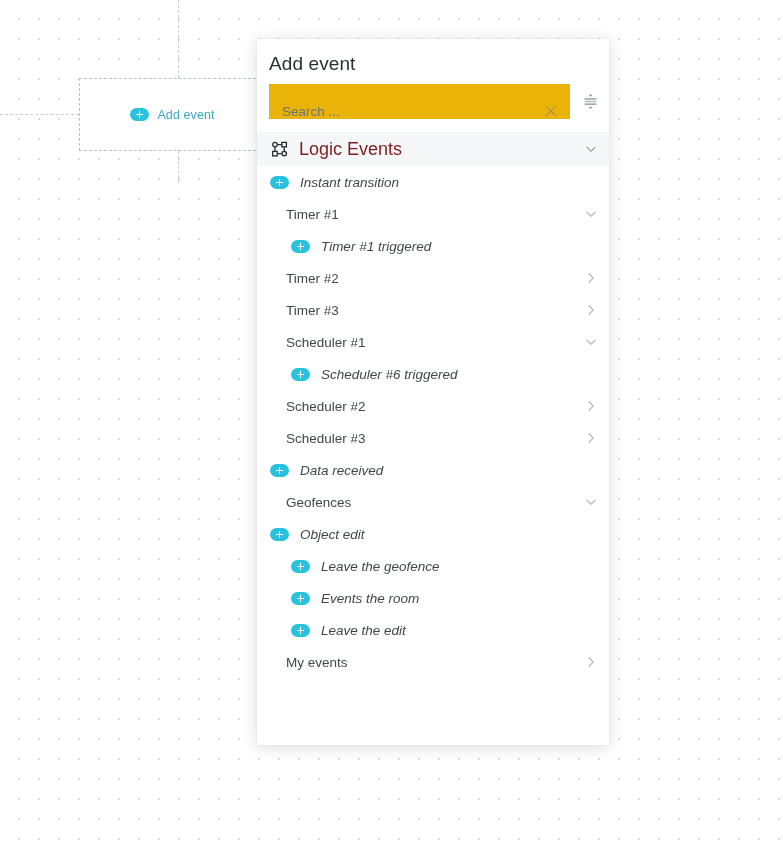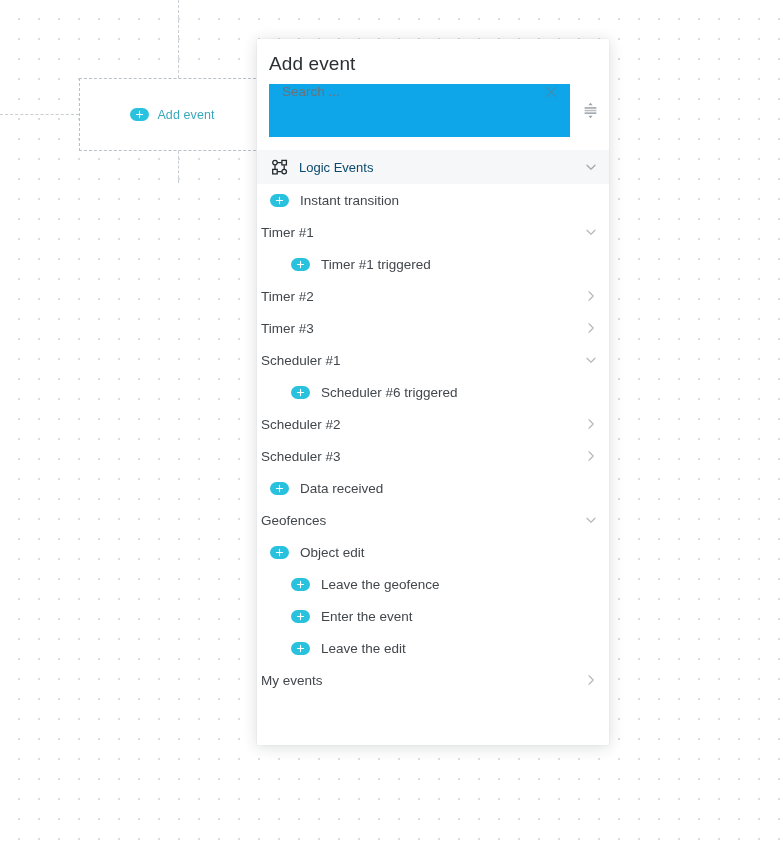--- a/index.html
+++ b/index.html
@@ -99,24 +99,24 @@
   
   #search-row {
     display: flex;
     align-items: center;
     padding: 0 6px 0 12px;
     gap: 7px;
     margin-bottom: 13px;
   }
   #search-box {
     flex: 1 1 auto;
-    height: 53px;
-    background: #0ea5e9;
-    display: flex;
-    align-items: flex-start;
+    height: 35px;
+    background: #eab308;
+    display: flex;
+    align-items: flex-end;
     padding: 0 11px 0 13px;
     position: relative;
   }
   #search-input {
     flex: 1 1 auto;
     border: 0;
     outline: none;
     background: transparent;
     font-family: inherit;
     font-size: 13.5px;
@@ -140,21 +140,21 @@
   
   #list {
     flex: 1 1 auto;
     overflow: hidden;
   }
 
   .row {
     height: 32px;
     display: flex;
     align-items: center;
-    padding-left: 4px;
+    padding-left: 29px;
     padding-right: 11px;
   }
 
   .row .chev {
     margin-left: auto;
     width: 14px; height: 14px;
     flex: 0 0 auto;
     opacity: .45;
   }
 
@@ -164,39 +164,40 @@
     height: 34px;
     padding-left: 14px;
   }
   .row.section .sec-icon {
     width: 17px; height: 17px;
     margin-right: 11px;
     flex: 0 0 auto;
     display: flex; align-items: center; justify-content: center;
   }
   .row.section .label {
-    font-size: 13px;
-    color: #0c4a6e;
+    font-size: 18px;
+    color: #7f1d1d;
   }
   .row.section .chev { opacity: .55; }
 
   
   .row.group .label {
     font-size: 13.5px;
     color: #41474c;
   }
 
   
   .row.leaf {
     padding-left: 13px;
   }
   .row.leaf .plus-pill { margin-right: 11px; }
   .row.leaf .label {
     font-size: 13.5px;
     color: #41474c;
+    font-style: italic;
   }
   .row.leaf.indent { padding-left: 34px; }
 
   svg { overflow: visible; }
 </style>
 </head>
 <body>
 
 <div id="canvas">
 
@@ -343,21 +344,21 @@
           </svg>
         </span>
         <span class="label">Leave the geofence</span>
       </div>
       <div class="row leaf indent">
         <span class="plus-pill">
           <svg width="9" height="9" viewBox="0 0 9 9" aria-hidden="true">
             <path d="M4.5 1.4v6.2M1.4 4.5h6.2" stroke="#ffffff" stroke-width="1.1" stroke-linecap="round"></path>
           </svg>
         </span>
-        <span class="label">Enter the event</span>
+        <span class="label">Events the room</span>
       </div>
       <div class="row leaf indent">
         <span class="plus-pill">
           <svg width="9" height="9" viewBox="0 0 9 9" aria-hidden="true">
             <path d="M4.5 1.4v6.2M1.4 4.5h6.2" stroke="#ffffff" stroke-width="1.1" stroke-linecap="round"></path>
           </svg>
         </span>
         <span class="label">Leave the edit</span>
       </div>
       <div class="row group">

